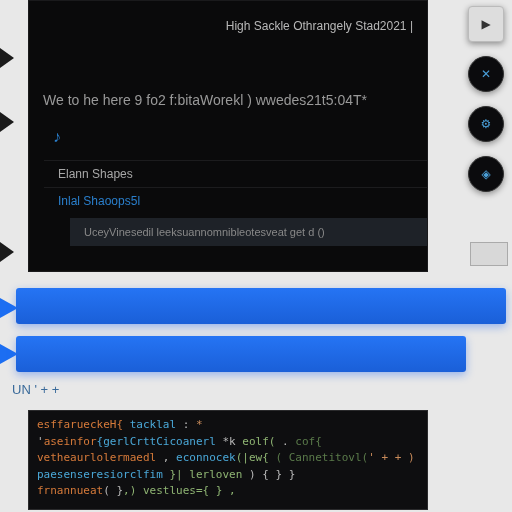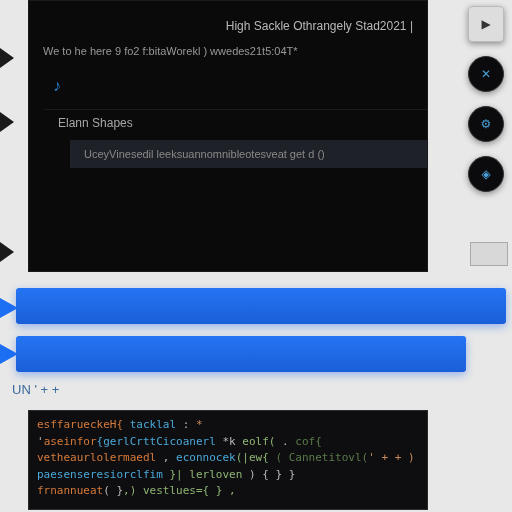--- a/index.html
+++ b/index.html
@@ -28,21 +28,22 @@
 }
 .title-row {
   padding: 18px 14px 6px 14px;
   color: #b8b8b8;
   font-size: 12px;
   text-align: right;
 }
 .sub-row {
   padding: 6px 14px;
   color: #999;
-  font-size: 11px;
+  font-size: 14px;
+  margin-top: 47px;
 }
 .music-icon {
   color: #2a7fcc;
   margin: 14px 24px;
   font-size: 16px;
 }
 .menu-list { margin-top: 8px; padding-left: 15px; }
 .menu-item {
   padding: 6px 14px;
   color: #a8a8a8;
@@ -134,20 +135,21 @@
 <div class="side-arrow blue" style="top:344px"></div>
 
 <span class="down-caret">▼</span>
 
 <div class="panel-dark">
   <div class="title-row">High Sackle Othrangely Stad2021 |</div>
   <div class="sub-row">We to he here 9 fo2 f:bitaWorekl ) wwedes21t5:04T*</div>
   <div class="music-icon">♪</div>
   <div class="menu-list">
     <div class="menu-item">Elann Shapes</div>
+    <div class="menu-item active">Inlal Shaoops5l</div>
   </div>
   <div class="input-row">UceyVinesedil leeksuannomnibleotesveat get d ()</div>
 </div>
 
 <div class="icon-stack">
   <div class="ibox light">
       <span>▶</span>
     </div>
   <div class="ibox circle">
       <span>✕</span>

